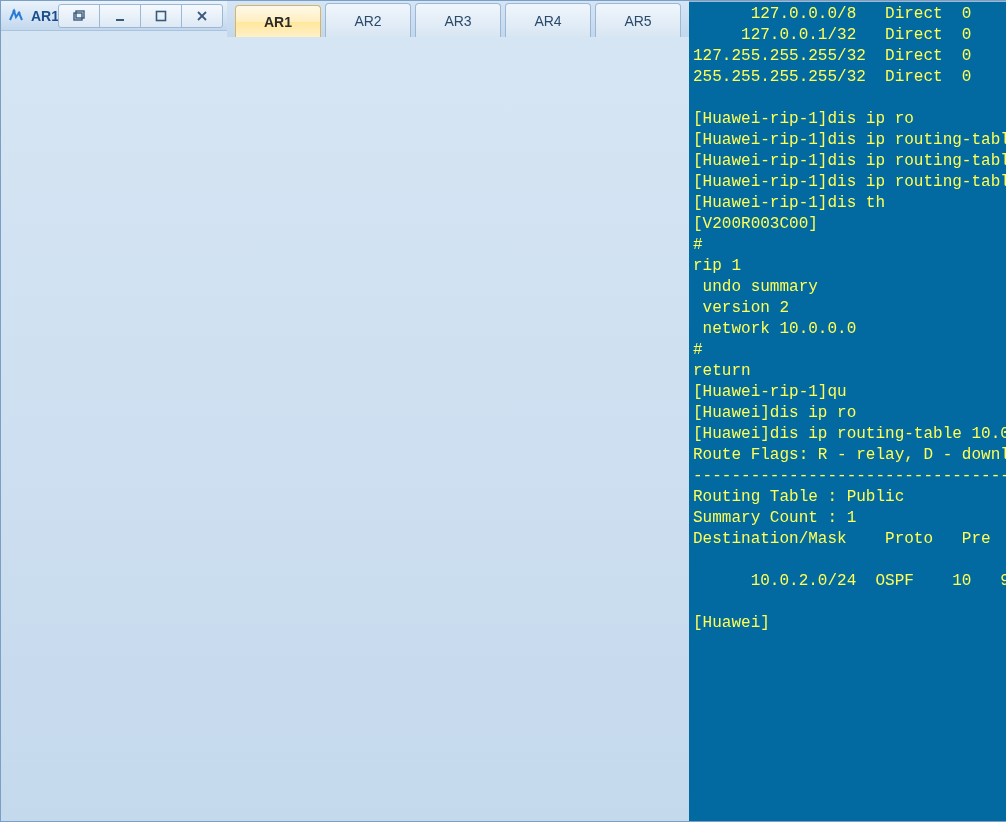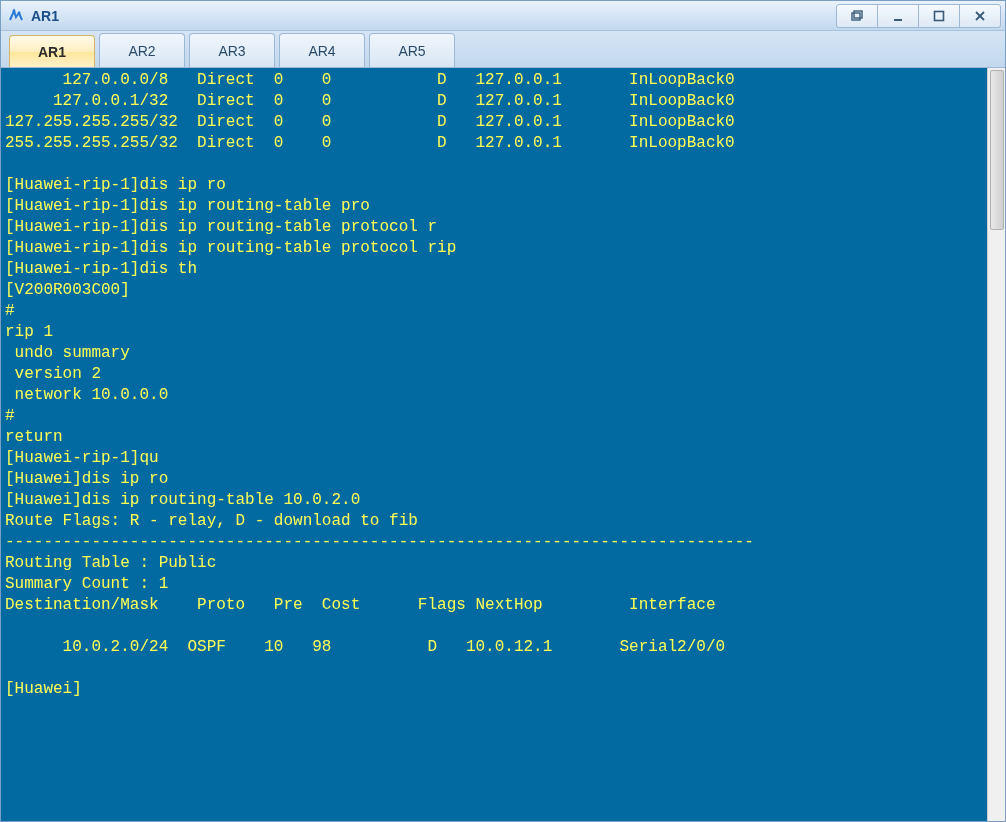--- a/index.html
+++ b/index.html
@@ -9,21 +9,21 @@
       width: 1006px;
       height: 822px;
       overflow: hidden;
     }
     .window {
       width: 1006px;
       height: 822px;
       border: 1px solid #7a9fc5;
       background: linear-gradient(to bottom, #d7e6f4, #c5d9ed);
       display: flex;
-      flex-direction: column;
+      flex-direction: row;
     }
     .titlebar {
       height: 30px;
       background: linear-gradient(to bottom, #eaf2fb 0%, #d5e5f5 50%, #c3d8ed 100%);
       display: flex;
       align-items: center;
       padding: 0 4px;
       border-bottom: 1px solid #a8c3de;
     }
     .titlebar-icon {

